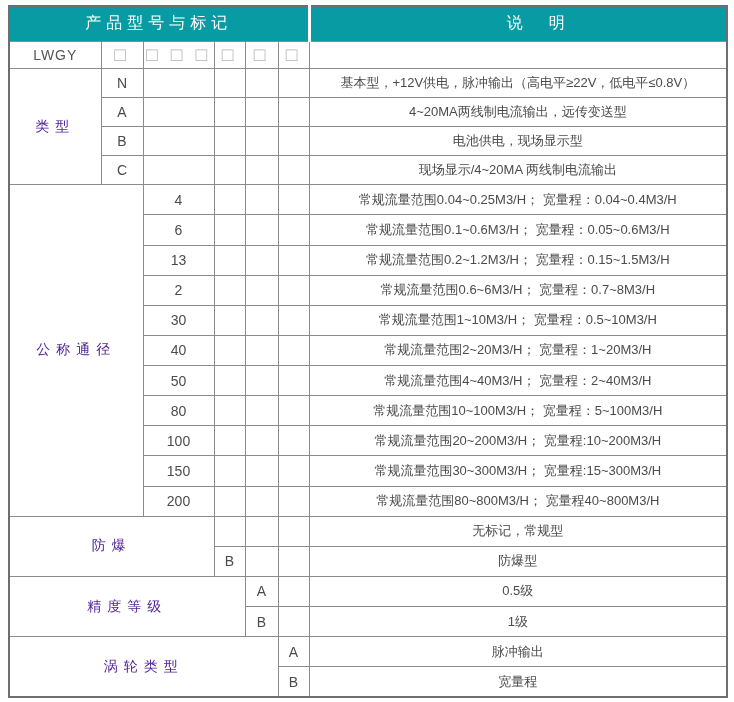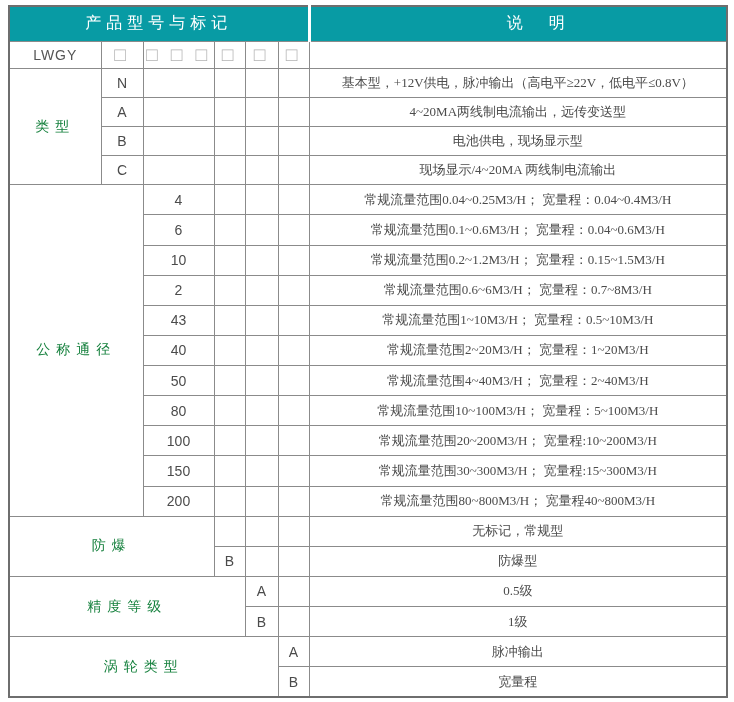--- a/index.html
+++ b/index.html
@@ -38,40 +38,39 @@
     letter-spacing: 5px;
     font-weight: normal;
   }
   th.hd-right {
     border-left: 3px solid #ffffff;
     padding-left: 40px;
   }
   td.seclbl {
     letter-spacing: 6px;
     font-size: 14px;
-    color: #15803d;
+    color: #4c1d95;
   }
   td.model {
     font-size: 14px;
     letter-spacing: 1px;
     color: #555555;
   }
   td.boxcell {
     color: #b3b3b3;
     font-size: 19px;
     letter-spacing: 4px;
     line-height: 1;
   }
   td.code {
     font-size: 14px;
   }
   td.desc {
     font-size: 13px;
     color: #4b4b4b;
-    font-family: Liberation Serif, serif;
   }
   tr.h-header { height: 35px; }
   tr.h-model  { height: 27px; }
   tr.h-type   { height: 29px; }
   tr.h-dia    { height: 30px; }
   tr.h-bot    { height: 30px; }
 </style>
 </head>
 <body>
 
@@ -143,38 +142,38 @@
     <td></td>
     <td></td>
     <td></td>
     <td class="desc">常规流量范围0.04~0.25M3/H； 宽量程：0.04~0.4M3/H</td>
   </tr>
   <tr class="h-dia">
     <td class="code">6</td>
     <td></td>
     <td></td>
     <td></td>
-    <td class="desc">常规流量范围0.1~0.6M3/H；  宽量程：0.04~0.6M3/H</td>
-  </tr>
-  <tr class="h-dia">
-    <td class="code">10</td>
+    <td class="desc">常规流量范围0.1~0.6M3/H；  宽量程：0.05~0.6M3/H</td>
+  </tr>
+  <tr class="h-dia">
+    <td class="code">13</td>
     <td></td>
     <td></td>
     <td></td>
     <td class="desc">常规流量范围0.2~1.2M3/H；  宽量程：0.15~1.5M3/H</td>
   </tr>
   <tr class="h-dia">
     <td class="code">2</td>
     <td></td>
     <td></td>
     <td></td>
     <td class="desc">常规流量范围0.6~6M3/H；  宽量程：0.7~8M3/H</td>
   </tr>
   <tr class="h-dia">
-    <td class="code">43</td>
+    <td class="code">30</td>
     <td></td>
     <td></td>
     <td></td>
     <td class="desc">常规流量范围1~10M3/H；  宽量程：0.5~10M3/H</td>
   </tr>
   <tr class="h-dia">
     <td class="code">40</td>
     <td></td>
     <td></td>
     <td></td>

